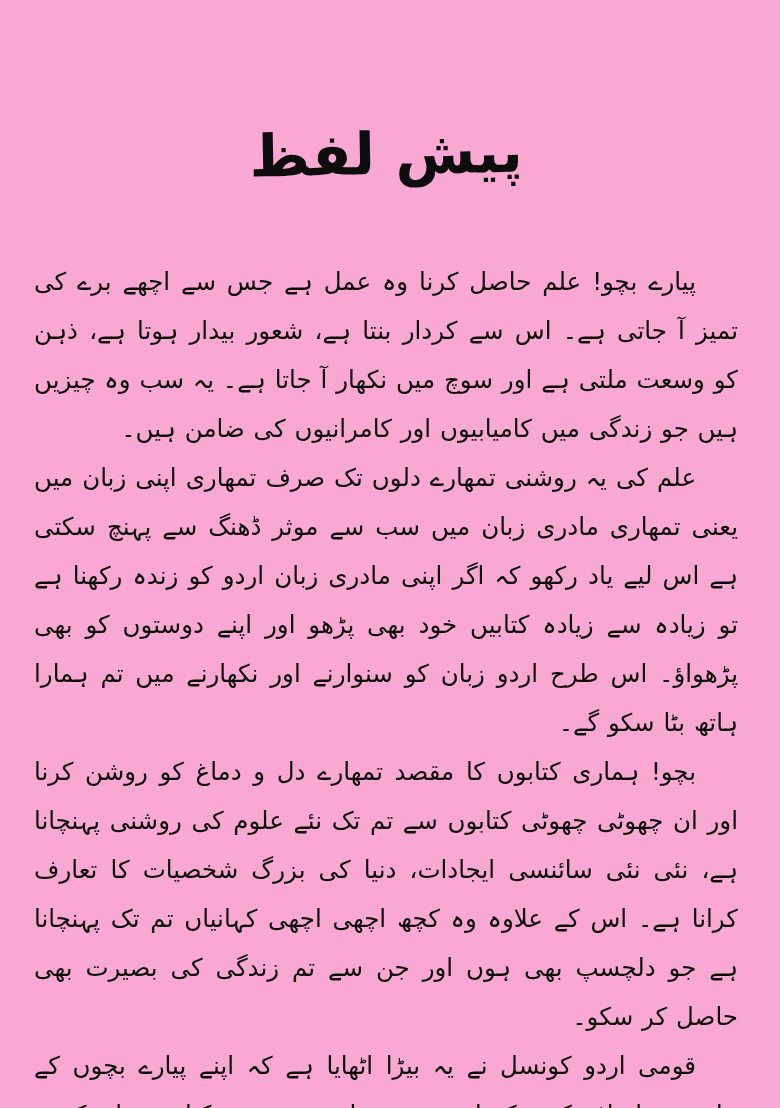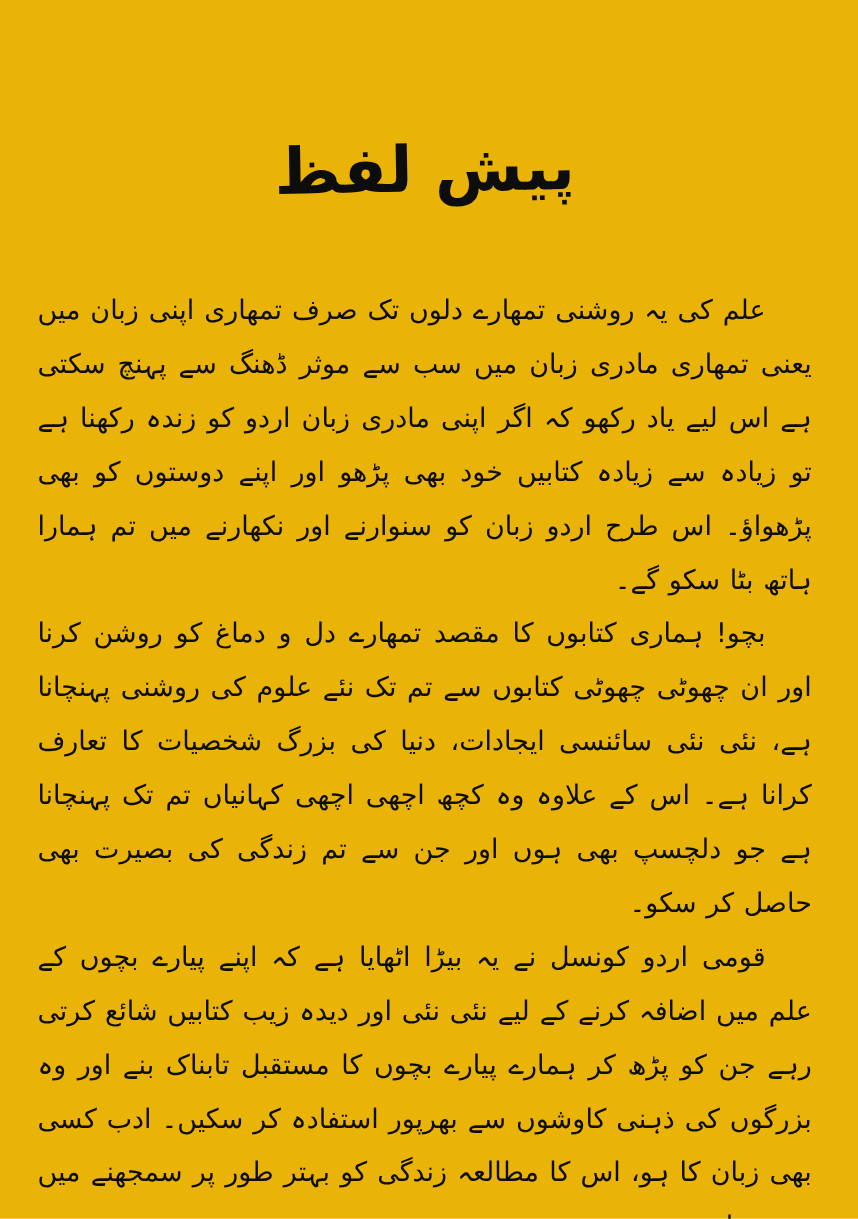--- a/index.html
+++ b/index.html
@@ -11,21 +11,21 @@
     width: 780px;
     height: 1108px;
     overflow: hidden;
     font-family: "DejaVu Sans", "Liberation Serif", serif;
     color: #0d0d0d;
   }
   .page {
     box-sizing: border-box;
     width: 780px;
     height: 1108px;
-    background: #eab308;
+    background: #f9a8d4;
     padding: 118px 42px 18px 34px;
     direction: rtl;
   }
   .page-title {
     direction: rtl;
     text-align: center;
     font-size: 58px;
     font-weight: bold;
     line-height: 1.25;
     margin: 0 0 66px 0;
@@ -44,17 +44,18 @@
     word-spacing: 1px;
   }
 </style>
 </head>
 <body>
 
 <div class="page">
   <h1 class="page-title">پیش لفظ</h1>
 
   <div class="body-text">
+    <p>پیارے بچو! علم حاصل کرنا وہ عمل ہے جس سے اچھے برے کی تمیز آ جاتی ہے۔ اس سے کردار بنتا ہے، شعور بیدار ہوتا ہے، ذہن کو وسعت ملتی ہے اور سوچ میں نکھار آ جاتا ہے۔ یہ سب وہ چیزیں ہیں جو زندگی میں کامیابیوں اور کامرانیوں کی ضامن ہیں۔</p>
     <p>علم کی یہ روشنی تمھارے دلوں تک صرف تمھاری اپنی زبان میں یعنی تمھاری مادری زبان میں سب سے موثر ڈھنگ سے پہنچ سکتی ہے اس لیے یاد رکھو کہ اگر اپنی مادری زبان اردو کو زندہ رکھنا ہے تو زیادہ سے زیادہ کتابیں خود بھی پڑھو اور اپنے دوستوں کو بھی پڑھواؤ۔ اس طرح اردو زبان کو سنوارنے اور نکھارنے میں تم ہمارا ہاتھ بٹا سکو گے۔</p>
     <p>بچو! ہماری کتابوں کا مقصد تمھارے دل و دماغ کو روشن کرنا اور ان چھوٹی چھوٹی کتابوں سے تم تک نئے علوم کی روشنی پہنچانا ہے، نئی نئی سائنسی ایجادات، دنیا کی بزرگ شخصیات کا تعارف کرانا ہے۔ اس کے علاوہ وہ کچھ اچھی اچھی کہانیاں تم تک پہنچانا ہے جو دلچسپ بھی ہوں اور جن سے تم زندگی کی بصیرت بھی حاصل کر سکو۔</p>
     <p>قومی اردو کونسل نے یہ بیڑا اٹھایا ہے کہ اپنے پیارے بچوں کے علم میں اضافہ کرنے کے لیے نئی نئی اور دیدہ زیب کتابیں شائع کرتی رہے جن کو پڑھ کر ہمارے پیارے بچوں کا مستقبل تابناک بنے اور وہ بزرگوں کی ذہنی کاوشوں سے بھرپور استفادہ کر سکیں۔ ادب کسی بھی زبان کا ہو، اس کا مطالعہ زندگی کو بہتر طور پر سمجھنے میں مدد دیتا ہے۔</p>
   </div>
 </div>
 
 </body></html>

